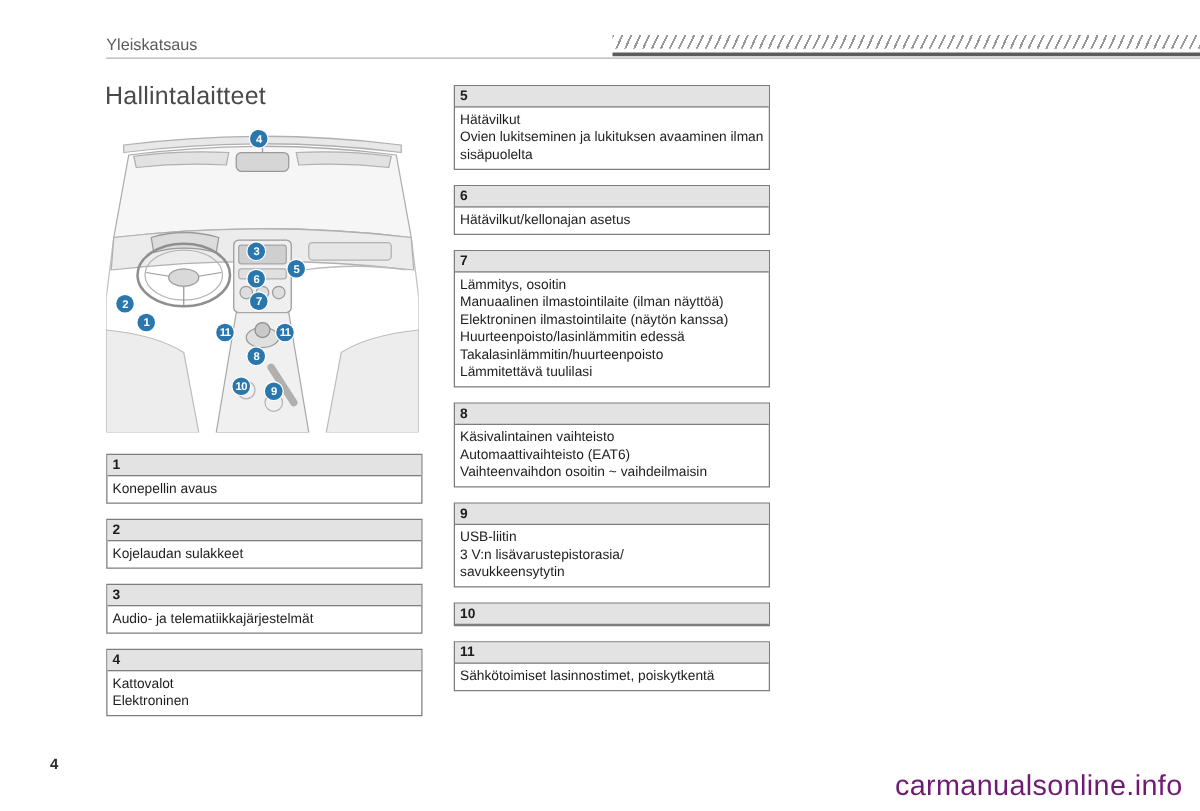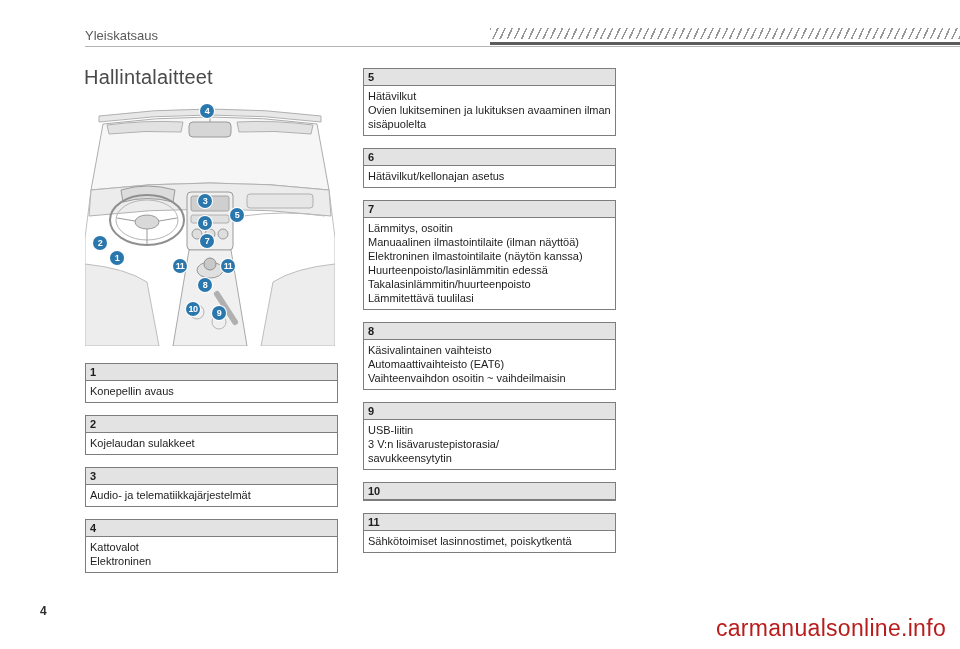--- a/index.html
+++ b/index.html
@@ -42,21 +42,21 @@
     background: var(--table-header-bg, #e3e3e3);
     border-bottom: 1px solid var(--table-border, #7d7d7d);
     font-size: 11px; font-weight: bold; color: #1d1d1d;
     padding: 2px 4px; height: 17px; line-height: 13px;
   }
   .item-body { padding: 3px 4px 4px 4px; font-size: 11px; color: #1d1d1d; line-height: 14px; }
   .item-line { min-height: 14px; }
 
   
   .page-num { position: absolute; left: 40px; top: 604px; font-size: 12px; font-weight: bold; color: #2e2e2e; }
-  .watermark { position: absolute; right: 14px; top: 615px; font-size: 23px; color: #b91c1c; letter-spacing: 0.3px; }
+  .watermark { position: absolute; right: 14px; top: 615px; font-size: 23px; color: #701a75; letter-spacing: 0.3px; }
 
   svg { display: block; }
 </style>
 </head>
 <body>
 
 <div class="page">
 
   <span class="section-label">Yleiskatsaus</span>
   <div class="stripes"></div>

